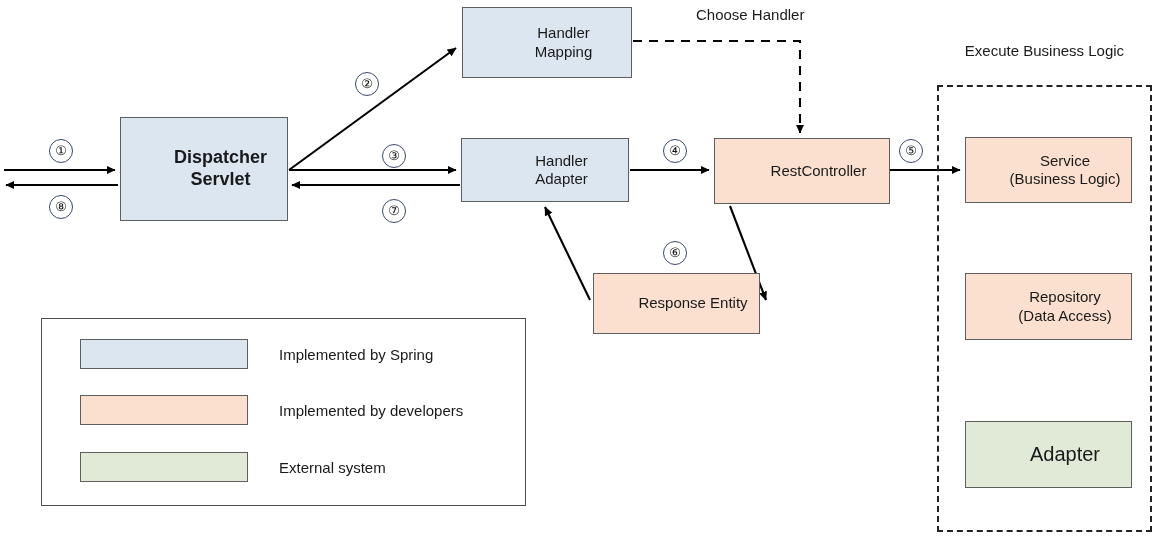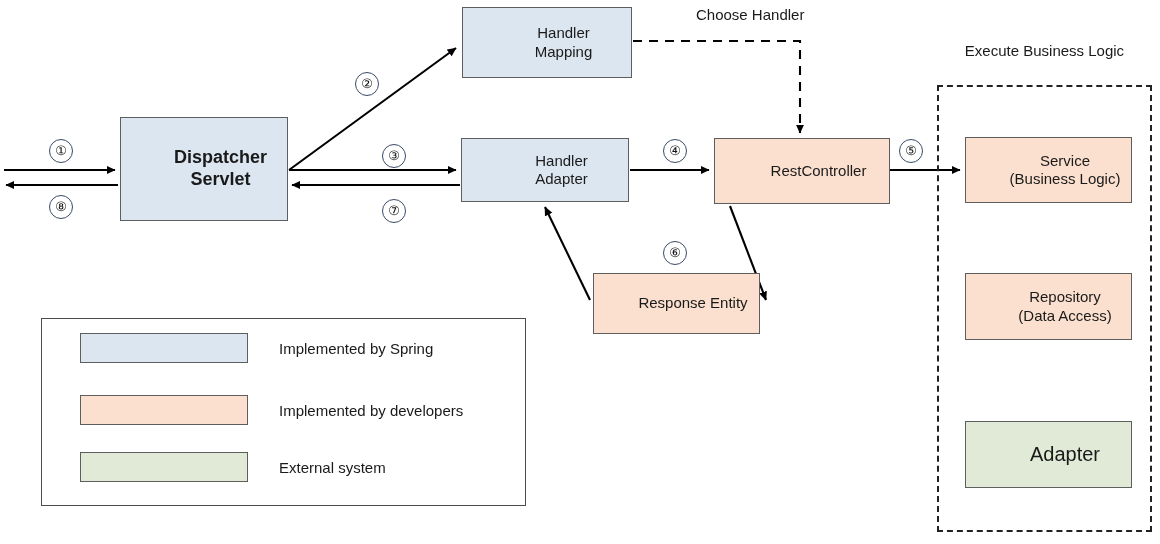--- a/index.html
+++ b/index.html
@@ -118,21 +118,21 @@
   <div class="circ" style="left:49px;top:139px;">①</div>
   <div class="circ" style="left:355px;top:72px;">②</div>
   <div class="circ" style="left:382px;top:144px;">③</div>
   <div class="circ" style="left:663px;top:139px;">④</div>
   <div class="circ" style="left:899px;top:139px;">⑤</div>
   <div class="circ" style="left:663px;top:241px;">⑥</div>
   <div class="circ" style="left:382px;top:199px;">⑦</div>
   <div class="circ" style="left:49px;top:195px;">⑧</div>
 
   <div id="legend-box">
-    <div class="legend-row" style="top:14px;padding-left:8px;">
+    <div class="legend-row" style="top:20px;padding-left:8px;">
       <div class="legend-swatch spring"></div>
       <div class="legend-label">Implemented by Spring</div>
     </div>
     <div class="legend-row" style="top:76px;">
       <div class="legend-swatch dev"></div>
       <div class="legend-label">Implemented by developers</div>
     </div>
     <div class="legend-row" style="top:133px;">
       <div class="legend-swatch ext"></div>
       <div class="legend-label">External system</div>

